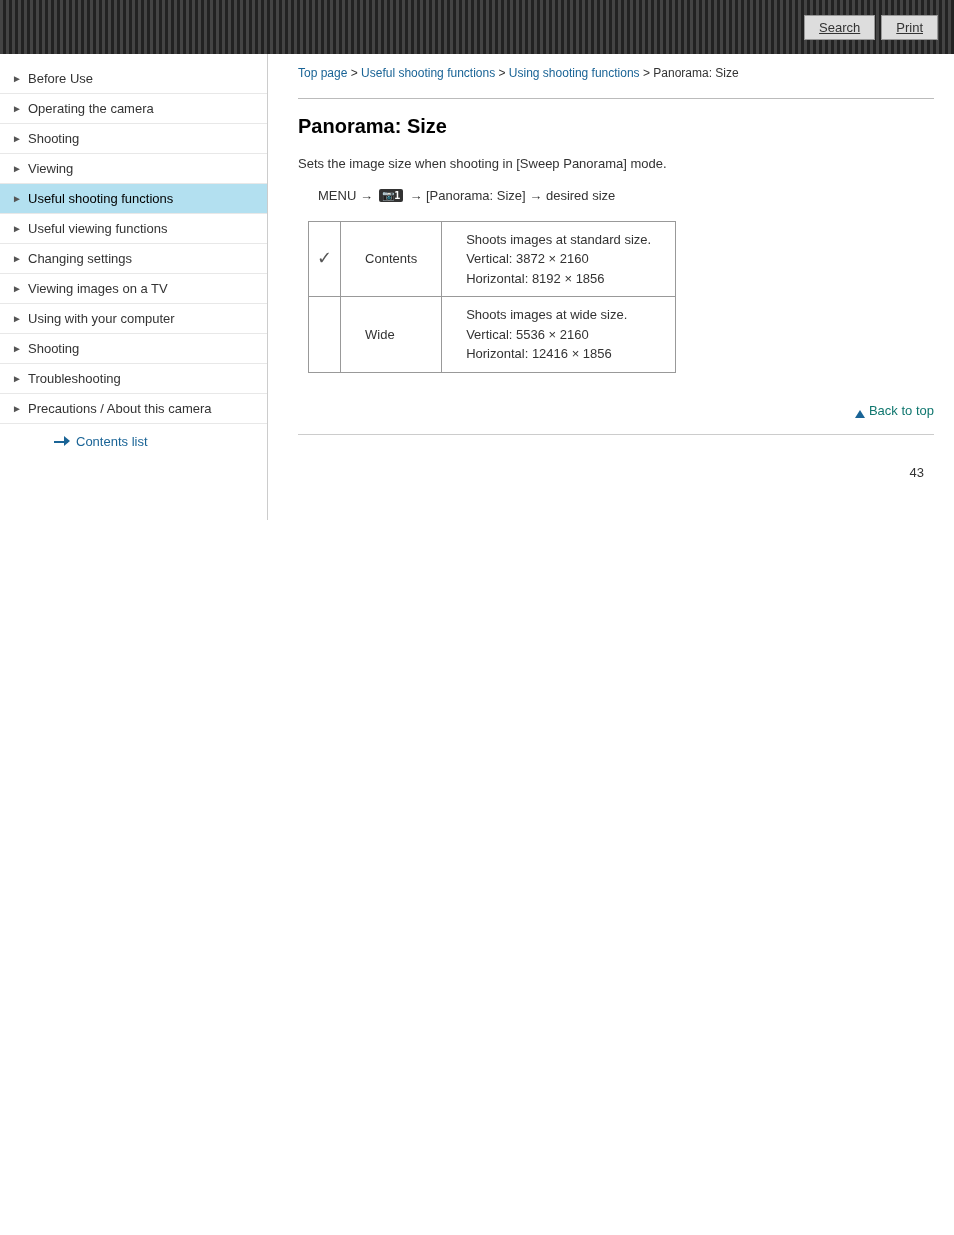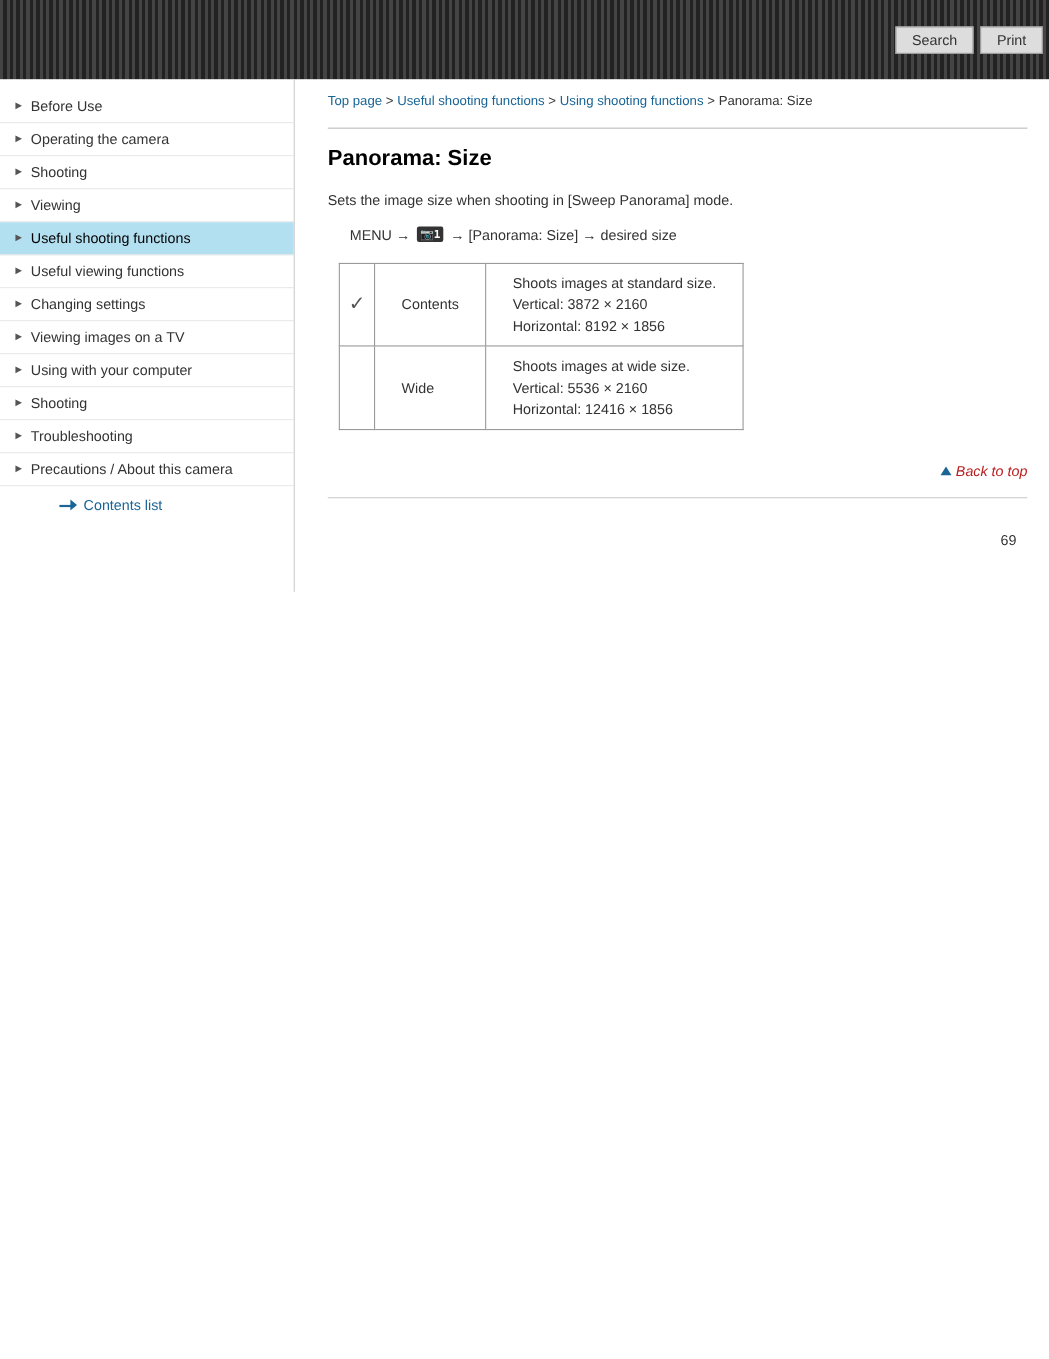--- a/index.html
+++ b/index.html
@@ -12,25 +12,26 @@
       min-height: 1235px;
     }
 
     
     .header {
       background: repeating-linear-gradient(
         90deg,
         #444 0px, #444 3px,
         #222 3px, #222 6px
       );
-      height: 72px;
+      height: 54px;
       display: flex;
       align-items: center;
       justify-content: flex-end;
-      padding-right: 6px;
+      padding-right: 16px;
+      text-decoration: underline;
     }
     .header-btn {
       background: #ddd;
       border: 1px solid #999;
       padding: 4px 14px;
       font-size: 13px;
       cursor: pointer;
       margin-left: 6px;
       color: #333;
     }
@@ -200,27 +201,26 @@
     }
 
     
     .back-to-top {
       display: flex;
       justify-content: flex-end;
       margin-bottom: 16px;
       margin-top: 20px;
     }
     .back-to-top a {
-      color: #b91c1c;
+      color: #0f766e;
       font-size: 13px;
       text-decoration: none;
       display: flex;
-      align-items: center;
+      align-items: flex-end;
       gap: 4px;
-      font-style: italic;
     }
     .triangle-up {
       display: inline-block;
       width: 0;
       height: 0;
       border-left: 5px solid transparent;
       border-right: 5px solid transparent;
       border-bottom: 8px solid #1a6496;
     }
 
@@ -358,16 +358,16 @@
     <div class="back-to-top">
       <a>
         <span class="triangle-up"></span>
         <span>Back to top</span>
       </a>
     </div>
 
     <hr class="footer-separator">
 
 
-    <div class="page-number">69</div>
+    <div class="page-number">43</div>
 
   </div>
 </div>
 
 </body></html>

